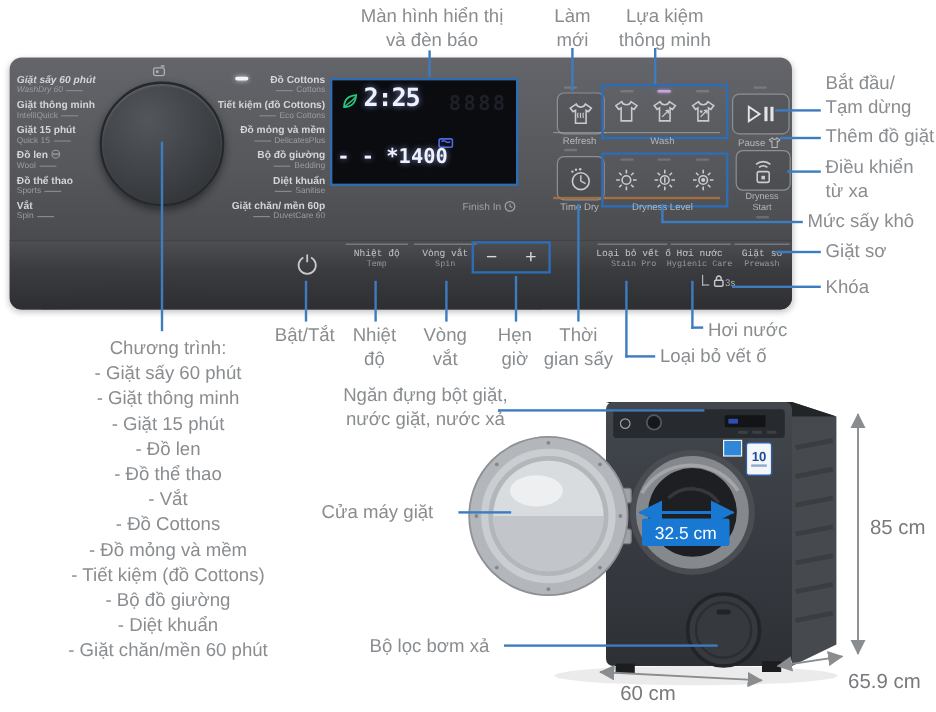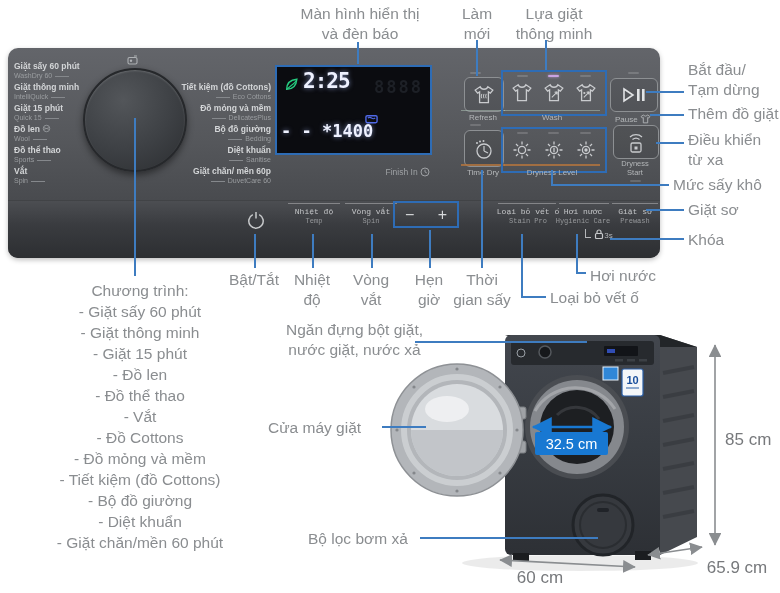--- a/index.html
+++ b/index.html
@@ -62,21 +62,21 @@
 
   <div class="abs lbl center" style="left:270px;top:4px;width:180px;">
     <div>Màn hình hiển thị</div>
     <div>và đèn báo</div>
   </div>
   <div class="abs lbl center" style="left:448px;top:4px;width:58px;">
     <div>Làm</div>
     <div>mới</div>
   </div>
   <div class="abs lbl center" style="left:502px;top:4px;width:104px;">
-    <div>Lựa giặt</div>
+    <div>Lựa kiệm</div>
     <div>thông minh</div>
   </div>
 
   <div class="vline" style="left:357px;top:42px;height:22px;"></div>
   <div class="vline" style="left:476px;top:40px;height:36px;"></div>
   <div class="vline" style="left:545px;top:40px;height:30px;"></div>
   <div class="vline" style="left:134px;top:118px;height:158px;"></div>
   <div class="vline" style="left:254px;top:234px;height:34px;"></div>
   <div class="vline" style="left:312px;top:234px;height:34px;"></div>
   <div class="vline" style="left:371px;top:234px;height:34px;"></div>
@@ -93,21 +93,21 @@
   <div class="hline" style="left:656px;top:142px;width:28px;"></div>
   <div class="hline" style="left:646px;top:209px;width:38px;"></div>
   <div class="hline" style="left:610px;top:238px;width:74px;"></div>
   <div class="hline" style="left:415px;top:341px;width:172px;"></div>
   <div class="hline" style="left:382px;top:426px;width:44px;"></div>
   <div class="hline" style="left:420px;top:537px;width:178px;"></div>
 
   <div id="panel">
     <div id="handle-curve"></div>
 
-    <div class="prog" style="left:6px;top:13px;">
+    <div class="prog" style="left:6px;top:13px;font-style:italic;">
       <div class="prog-main">Giặt sấy 60 phút</div>
       <div class="prog-sub"><span>WashDry 60</span><span class="tick"></span></div>
     </div>
     <div class="prog" style="left:6px;top:34px;">
       <div class="prog-main">Giặt thông minh</div>
       <div class="prog-sub"><span>IntelliQuick</span><span class="tick"></span></div>
     </div>
     <div class="prog" style="left:6px;top:55px;">
       <div class="prog-main">Giặt 15 phút</div>
       <div class="prog-sub"><span>Quick 15</span><span class="tick"></span></div>
@@ -132,20 +132,25 @@
 
     <div class="abs" style="left:119px;top:3px;width:12px;height:10px;">
       <svg width="12" height="10" viewBox="0 0 12 10">
           <path d="M7 1 H10" stroke="#aeb1b4" stroke-width="1.2"></path>
           <rect x="1" y="2.5" width="9" height="6.5" rx="1.5" fill="none" stroke="#aeb1b4" stroke-width="1.1"></rect>
           <circle cx="4" cy="5.8" r="1.2" fill="#aeb1b4"></circle>
         </svg>
     </div>
     <div id="knob"></div>
 
+    <div class="prog r" style="left:165px;top:13px;width:98px;">
+      <span class="lit-dash" style="left:23px;top:3px;"></span>
+      <div class="prog-main">Đồ Cottons</div>
+      <div class="prog-sub"><span class="tick"></span><span>Cottons</span></div>
+    </div>
     <div class="prog r" style="left:165px;top:34px;width:98px;">
       <div class="prog-main">Tiết kiệm (đồ Cottons)</div>
       <div class="prog-sub"><span class="tick"></span><span>Eco Cottons</span></div>
     </div>
     <div class="prog r" style="left:165px;top:55px;width:98px;">
       <div class="prog-main">Đồ mỏng và mềm</div>
       <div class="prog-sub"><span class="tick"></span><span>DelicatesPlus</span></div>
     </div>
     <div class="prog r" style="left:165px;top:76px;width:98px;">
       <div class="prog-main">Bộ đồ giường</div>

